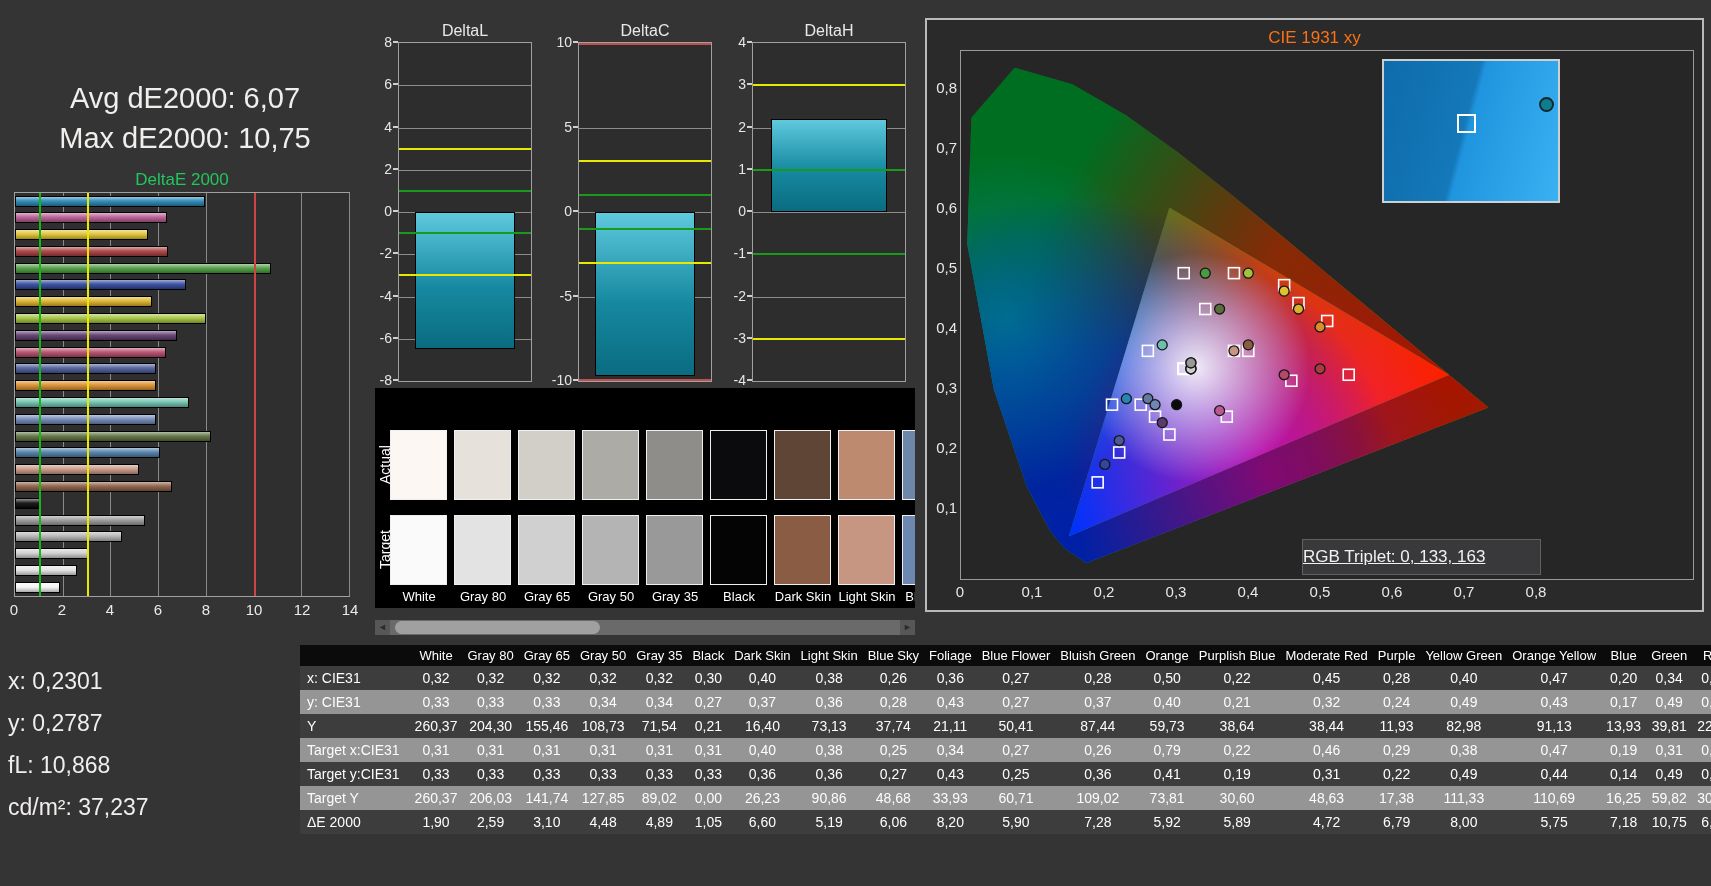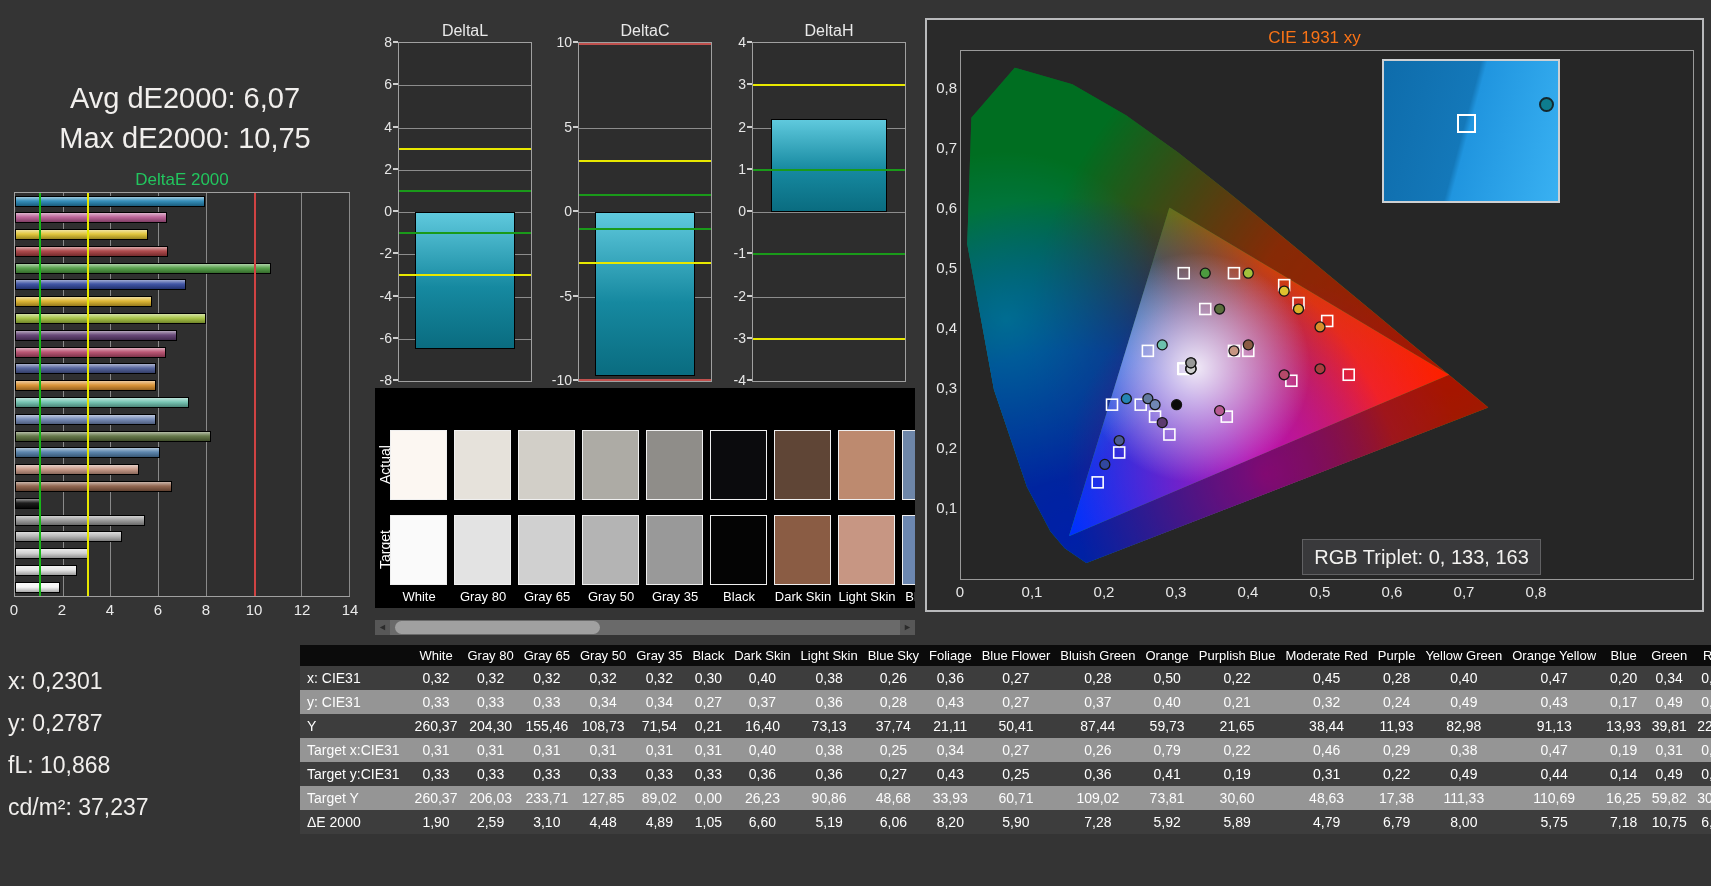--- a/index.html
+++ b/index.html
@@ -39,21 +39,21 @@
   #hscroll-thumb{position:absolute;left:20px;top:1px;width:205px;height:13px;background:#a0a0a0;border-radius:7px;}
   
   #cie-panel{left:925px;top:18px;width:779px;height:594px;background:#2a2a2a;border:2px solid #b9babc;box-sizing:border-box;}
   #cie-title{position:absolute;left:0;top:8px;width:100%;text-align:center;font-size:17px;color:#f97316;}
   #cie-plot{position:absolute;left:33px;top:30px;width:734px;height:530px;background:#262626;border:1px solid #9a9a9a;box-sizing:border-box;}
   #cie-ylabels span{position:absolute;right:0;width:30px;text-align:right;font-size:15px;color:#e8e8e8;transform:translateY(-50%);}
   #cie-xlabels span{position:absolute;transform:translateX(-50%);font-size:15px;color:#e8e8e8;}
   #cie-inset{position:absolute;left:455px;top:39px;width:178px;height:144px;border:2px solid #cdd0d3;box-sizing:border-box;background:linear-gradient(105deg,#0e6cab 0%,#1478b9 46%,#2095df 49%,#39b1f2 100%);}
   #inset-square{position:absolute;left:42%;top:38%;width:15px;height:15px;border:2px solid #fff;}
   #inset-dot{position:absolute;right:4px;top:26%;width:11px;height:11px;border-radius:50%;background:#0e7d8f;border:2px solid #13282e;}
-  #rgb-box{position:absolute;left:375px;top:519px;width:237px;height:34px;line-height:34px;text-align:center;font-size:20px;background:#39393b;border:1px solid #616163;color:#f2f1ef;}
+  #rgb-box{position:absolute;left:375px;top:519px;width:237px;height:34px;line-height:34px;text-align:left;font-size:17px;background:#39393b;border:1px solid #616163;color:#f2f1ef;text-decoration:underline;}
   
   #table-wrap{left:300px;top:645px;}
   table{border-collapse:collapse;white-space:nowrap;font-size:14px;}
   th{background:#0b0b0b;color:#fff;font-weight:normal;font-size:13px;padding:3px 5px;text-align:center;}
   td{padding:4px 5px;text-align:center;color:#fdfdfd;}
   td.rowlabel{text-align:left;padding-left:7px;padding-right:10px;}
   tr.dark td{background:#3d3d3d;}
   tr.light td{background:#959595;}
 </style>
 </head>
@@ -466,21 +466,21 @@
             <td>108,73</td>
             <td>71,54</td>
             <td>0,21</td>
             <td>16,40</td>
             <td>73,13</td>
             <td>37,74</td>
             <td>21,11</td>
             <td>50,41</td>
             <td>87,44</td>
             <td>59,73</td>
-            <td>21,65</td>
+            <td>38,64</td>
             <td>38,44</td>
             <td>11,93</td>
             <td>82,98</td>
             <td>91,13</td>
             <td>13,93</td>
             <td>39,81</td>
             <td>22,93</td>
           </tr>
           <tr class="light">
             <td class="rowlabel">Target x:CIE31</td>
@@ -527,21 +527,21 @@
             <td>0,49</td>
             <td>0,44</td>
             <td>0,14</td>
             <td>0,49</td>
             <td>0,32</td>
           </tr>
           <tr class="light">
             <td class="rowlabel">Target Y</td>
             <td>260,37</td>
             <td>206,03</td>
-            <td>233,71</td>
+            <td>141,74</td>
             <td>127,85</td>
             <td>89,02</td>
             <td>0,00</td>
             <td>26,23</td>
             <td>90,86</td>
             <td>48,68</td>
             <td>33,93</td>
             <td>60,71</td>
             <td>109,02</td>
             <td>73,81</td>
@@ -563,21 +563,21 @@
             <td>4,89</td>
             <td>1,05</td>
             <td>6,60</td>
             <td>5,19</td>
             <td>6,06</td>
             <td>8,20</td>
             <td>5,90</td>
             <td>7,28</td>
             <td>5,92</td>
             <td>5,89</td>
-            <td>4,79</td>
+            <td>4,72</td>
             <td>6,79</td>
             <td>8,00</td>
             <td>5,75</td>
             <td>7,18</td>
             <td>10,75</td>
             <td>6,40</td>
           </tr>
         </tbody>
       </table>
     </div>

